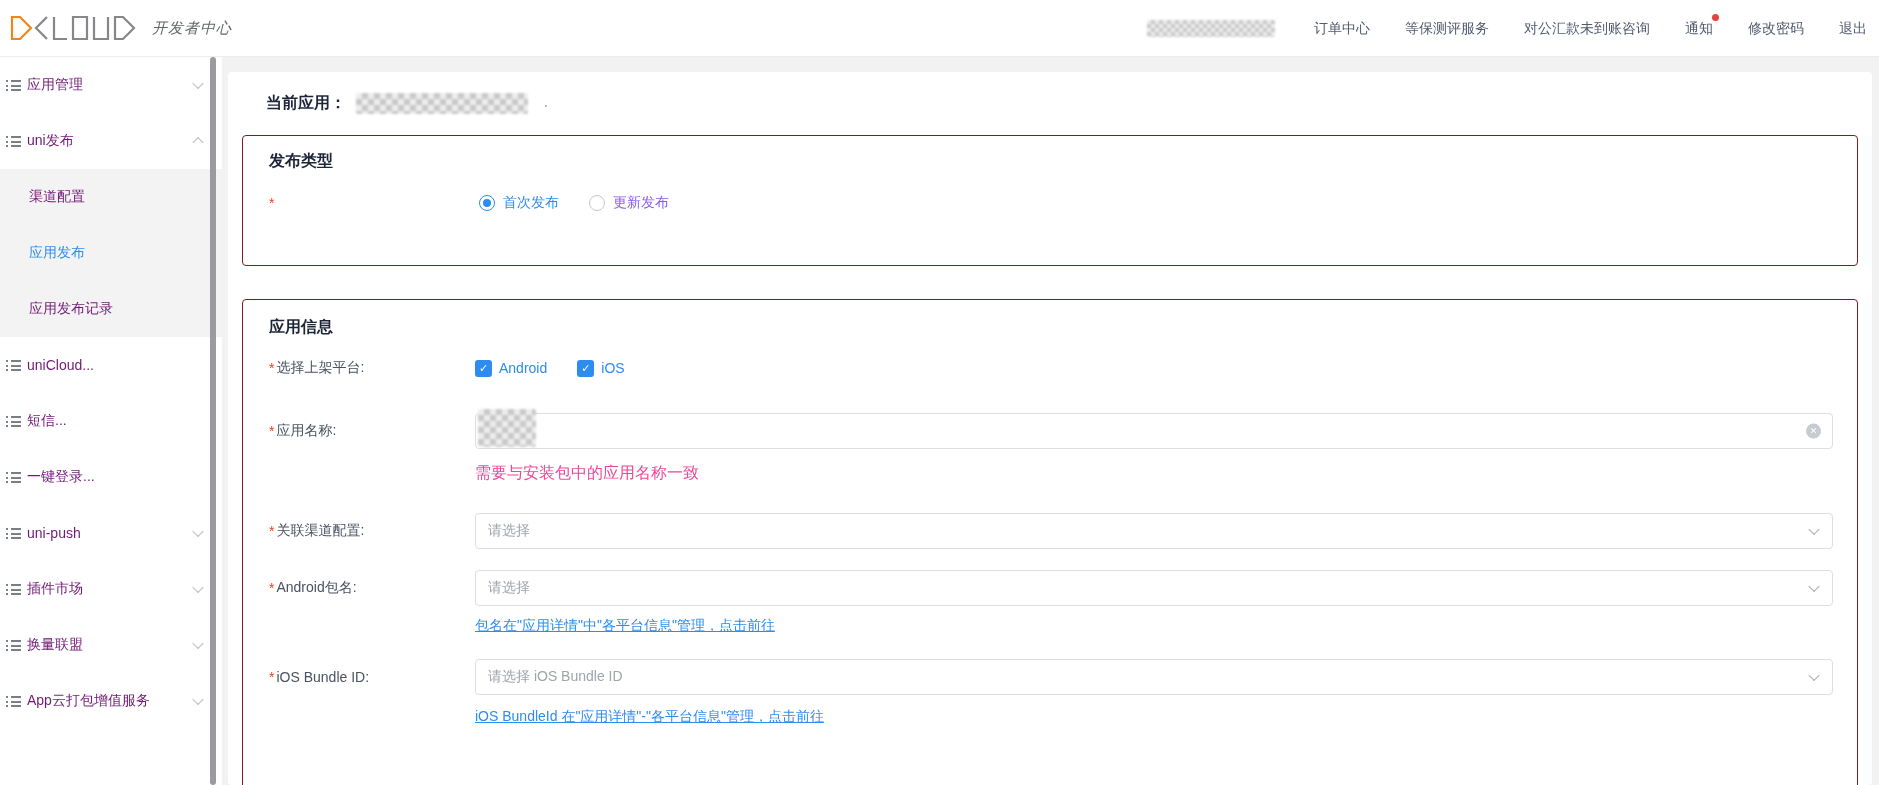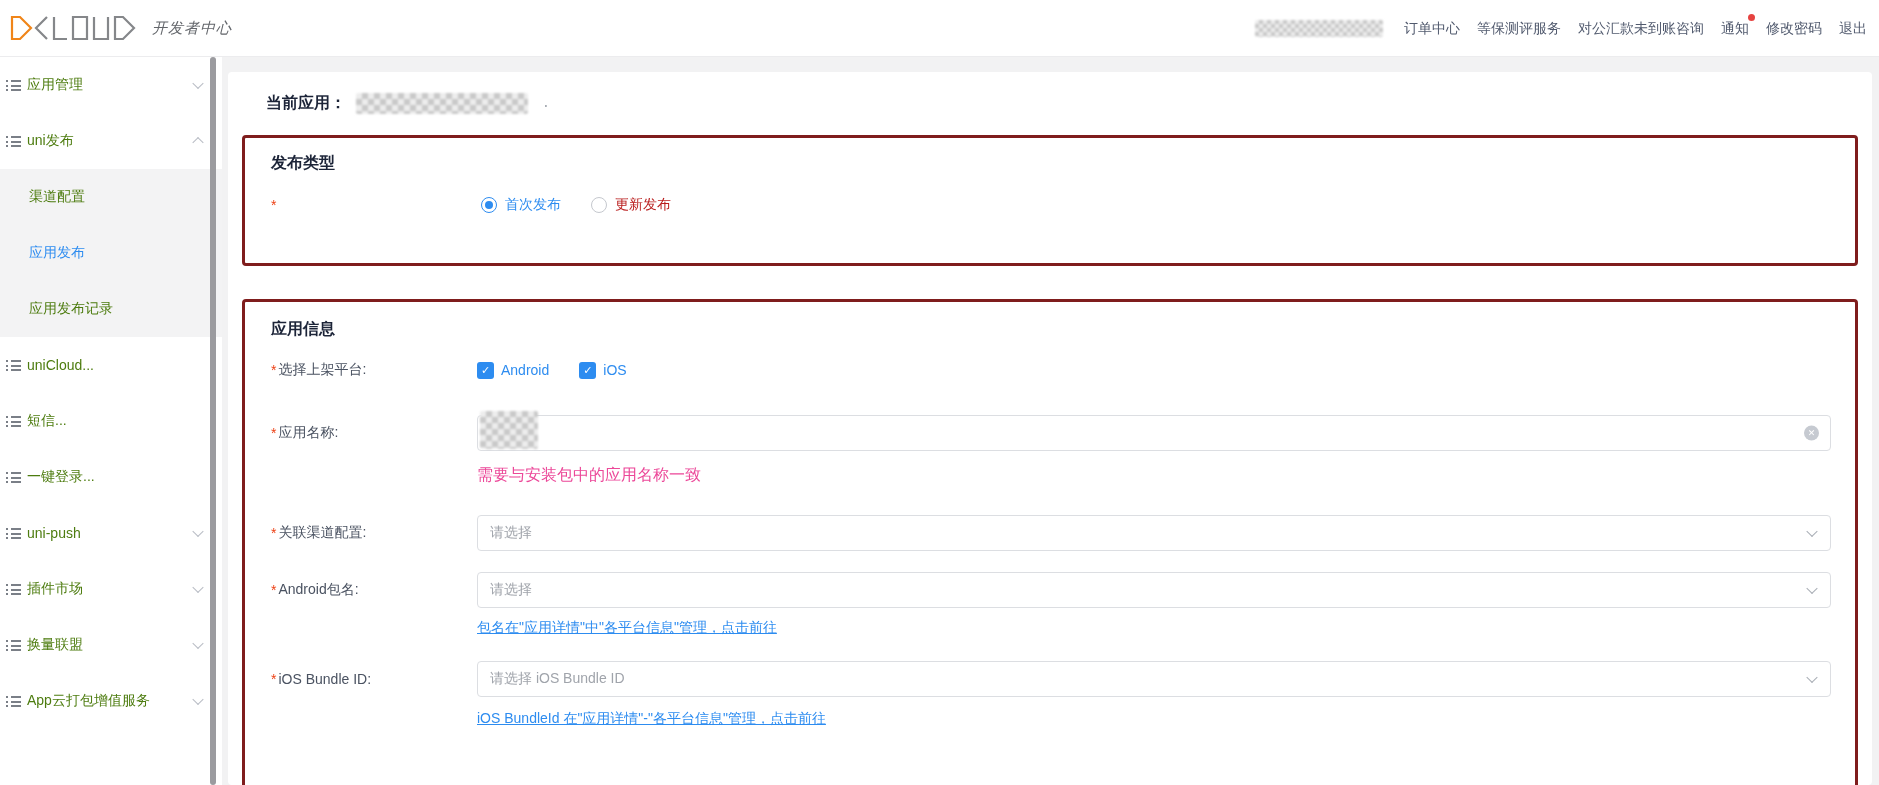--- a/index.html
+++ b/index.html
@@ -5,37 +5,37 @@
   * { margin:0; padding:0; box-sizing:border-box; }
   html,body { width:1879px; height:785px; overflow:hidden;
     font-family:"Liberation Sans","DejaVu Sans",sans-serif; background:#fff; color:#42464d; }
 
   
   .topbar { position:absolute; left:0; top:0; width:1879px; height:57px; background:#fff;
     border-bottom:1px solid #ececee; z-index:30; }
   .brand { position:absolute; left:10px; top:14px; display:flex; align-items:center; gap:10px; }
   .brand svg { display:block; }
   .product-name { font-size:15px; color:#63666b; letter-spacing:1px;font-style:italic; }
-  .topnav { position:absolute; right:12px; top:0; height:57px; display:flex; align-items:center; gap:17px; }
+  .topnav { position:absolute; right:12px; top:0; height:57px; display:flex; align-items:center; gap:35px; }
   .topnav .tn-item { font-size:14px; color:#515a6e; cursor:pointer; position:relative; white-space:nowrap; }
   .user-blob { width:128px; height:17px; margin-right:4px; }
   .badge-dot { position:absolute; top:-6px; right:-6px; width:7px; height:7px; border-radius:50%; background:#e64340; }
 
   
   .blob { border-radius:2px; filter:blur(1.3px);
     background-image:
       linear-gradient(45deg,#c9c9c9 25%,transparent 25%,transparent 75%,#c9c9c9 75%),
       linear-gradient(45deg,#c9c9c9 25%,#ededed 25%,#ededed 75%,#c9c9c9 75%);
     background-size:12px 12px; background-position:0 0,6px 6px; }
   .blob.fine { background-size:8px 8px; background-position:0 0,4px 4px; }
 
   
   .sidebar { position:absolute; left:0; top:57px; width:222px; height:728px; background:#fff; z-index:20; }
   .side-item { height:56px; display:flex; align-items:center; padding-left:6px; position:relative;
-    font-size:14px; color:#4d7c0f; cursor:pointer; }
+    font-size:14px; color:#701a75; cursor:pointer; }
   .side-item .lbl { margin-left:6px; }
   .submenu { background:#f3f3f4; }
   .submenu .side-item { padding-left:23px; }
   .side-item.active { color:#2d8cf0; }
   .icon-list { position:relative; width:15px; height:12px; flex:none; }
   .icon-list::before { content:""; position:absolute; left:0; top:1px; width:2px; height:11px;
     background:repeating-linear-gradient(#7a7f87 0 2px, transparent 2px 4.6px); }
   .icon-list::after { content:""; position:absolute; left:5px; top:1px; width:10px; height:11px;
     background:repeating-linear-gradient(#7a7f87 0 2px, transparent 2px 4.6px); }
   .chev { position:absolute; right:20px; top:50%; width:8px; height:8px;
@@ -47,42 +47,42 @@
 
   
   .main { position:absolute; left:222px; top:57px; right:0; bottom:0; background:#f2f2f3; }
   .outer-card { margin:15px 7px 0 6px; height:calc(100% - 15px); background:#fff;
     border-radius:4px; padding:0 14px; }
   .current-app-row { height:63px; display:flex; align-items:center; padding-left:24px;font-family:Liberation Mono, monospace; }
   .current-app-label { font-size:16px; font-weight:600; color:#1c2438; }
   .app-blob { width:172px; height:21px; margin-left:10px; }
   .current-app-suffix { margin-left:14px; color:#9aa0a8; font-size:13px; }
 
-  .section-card { border:3px solid #7f1d1d; border-radius:4px; background:#fff; }
+  .section-card { border:1px solid #7f1d1d; border-radius:4px; background:#fff; }
   .card-publish-type { height:131px; padding:15px 24px 0 26px; }
   .card-app-info { margin-top:33px; height:556px; padding:17px 24px 0 26px; }
   .section-title { font-size:16px; font-weight:600; color:#1c2438; }
 
   .frow { display:flex; align-items:center; }
   .flab { width:206px; flex:none; font-size:14px; color:#4a5261; display:flex; align-items:center; }
   .req { color:#ed4014; margin-right:2px; font-size:14px; }
   .fctl { flex:1; position:relative; display:flex; align-items:center; }
 
   
   .radio-row { margin-top:22px; }
   .radio-row .fctl { padding-left:4px; gap:30px; }
   .radio-opt { display:flex; align-items:center; cursor:pointer; }
   .rd { width:16px; height:16px; border-radius:50%; position:relative; flex:none; background:#fff; }
   .rd.on { border:1px solid #2d8cf0; }
   .rd.on::after { content:""; position:absolute; left:50%; top:50%; transform:translate(-50%,-50%);
     width:8px; height:8px; border-radius:50%; background:#2d8cf0; }
   .rd.off { border:1px solid #c5c8ce; }
   .radio-opt .rlbl { margin-left:8px; font-size:14px; }
   .rlbl.sel { color:#2d8cf0; }
-  .rlbl.unsel { color:#b91c1c; }
+  .rlbl.unsel { color:#8b5cf6; }
 
   
   .platform-row { margin-top:21px; }
   .ck-opt { display:flex; align-items:center; cursor:pointer; }
   .ck-opt + .ck-opt { margin-left:30px; }
   .cb { width:17px; height:17px; border-radius:3px; background:#2d8cf0; color:#fff; font-size:11px;
     display:flex; align-items:center; justify-content:center; flex:none; }
   .ck-opt .clbl { margin-left:7px; font-size:14px; color:#2d8cf0;text-align:center; }
 
   

